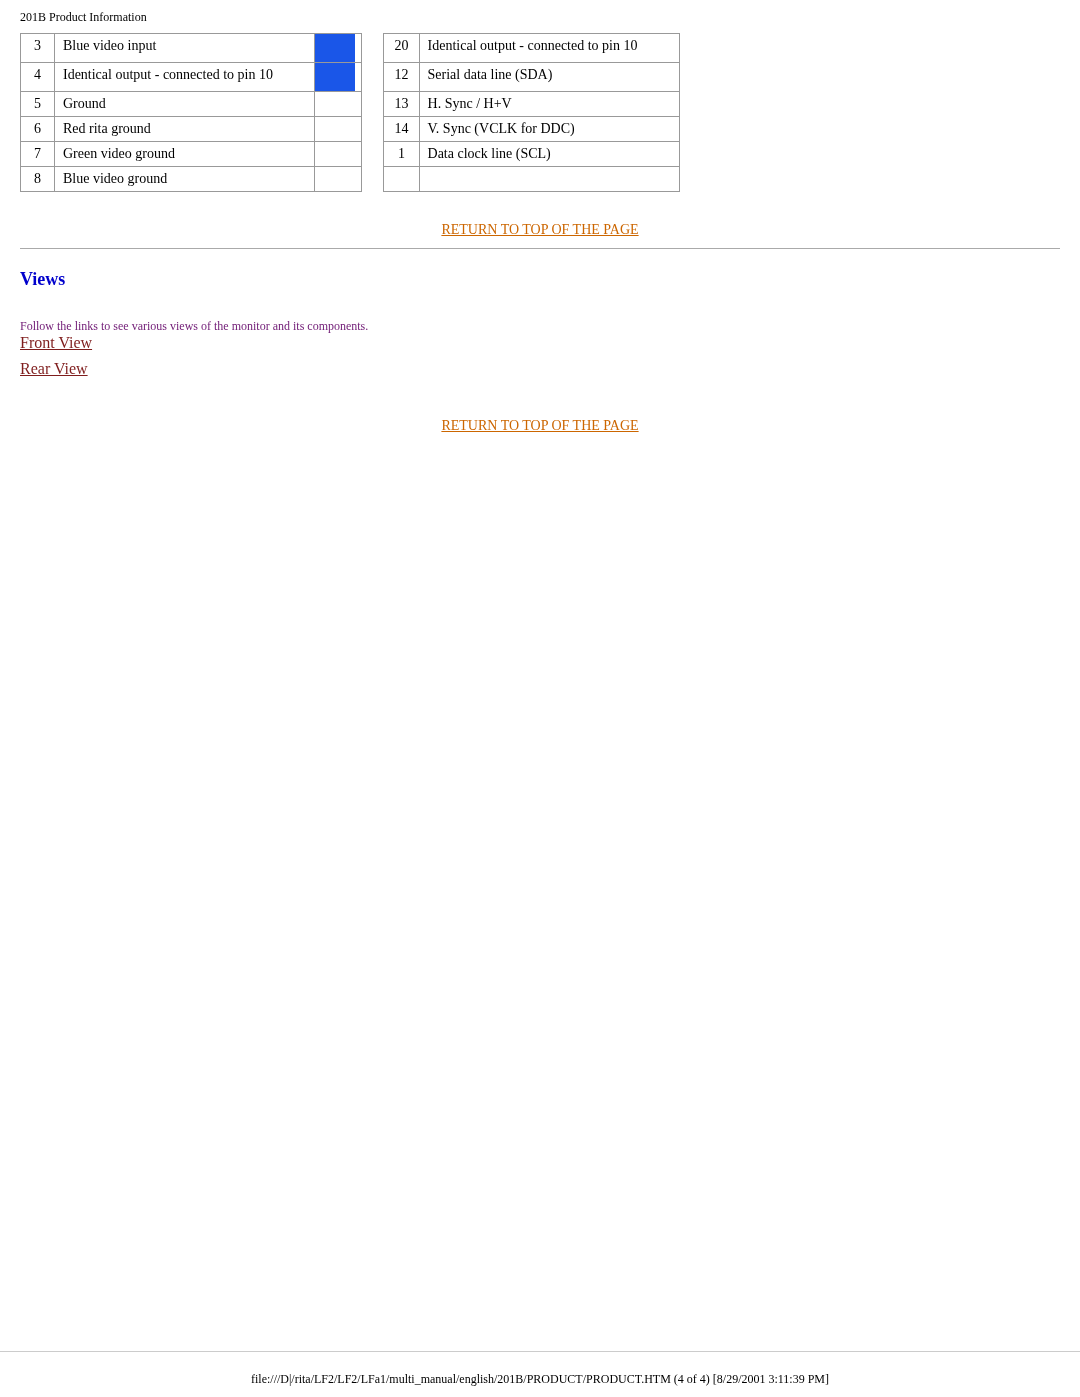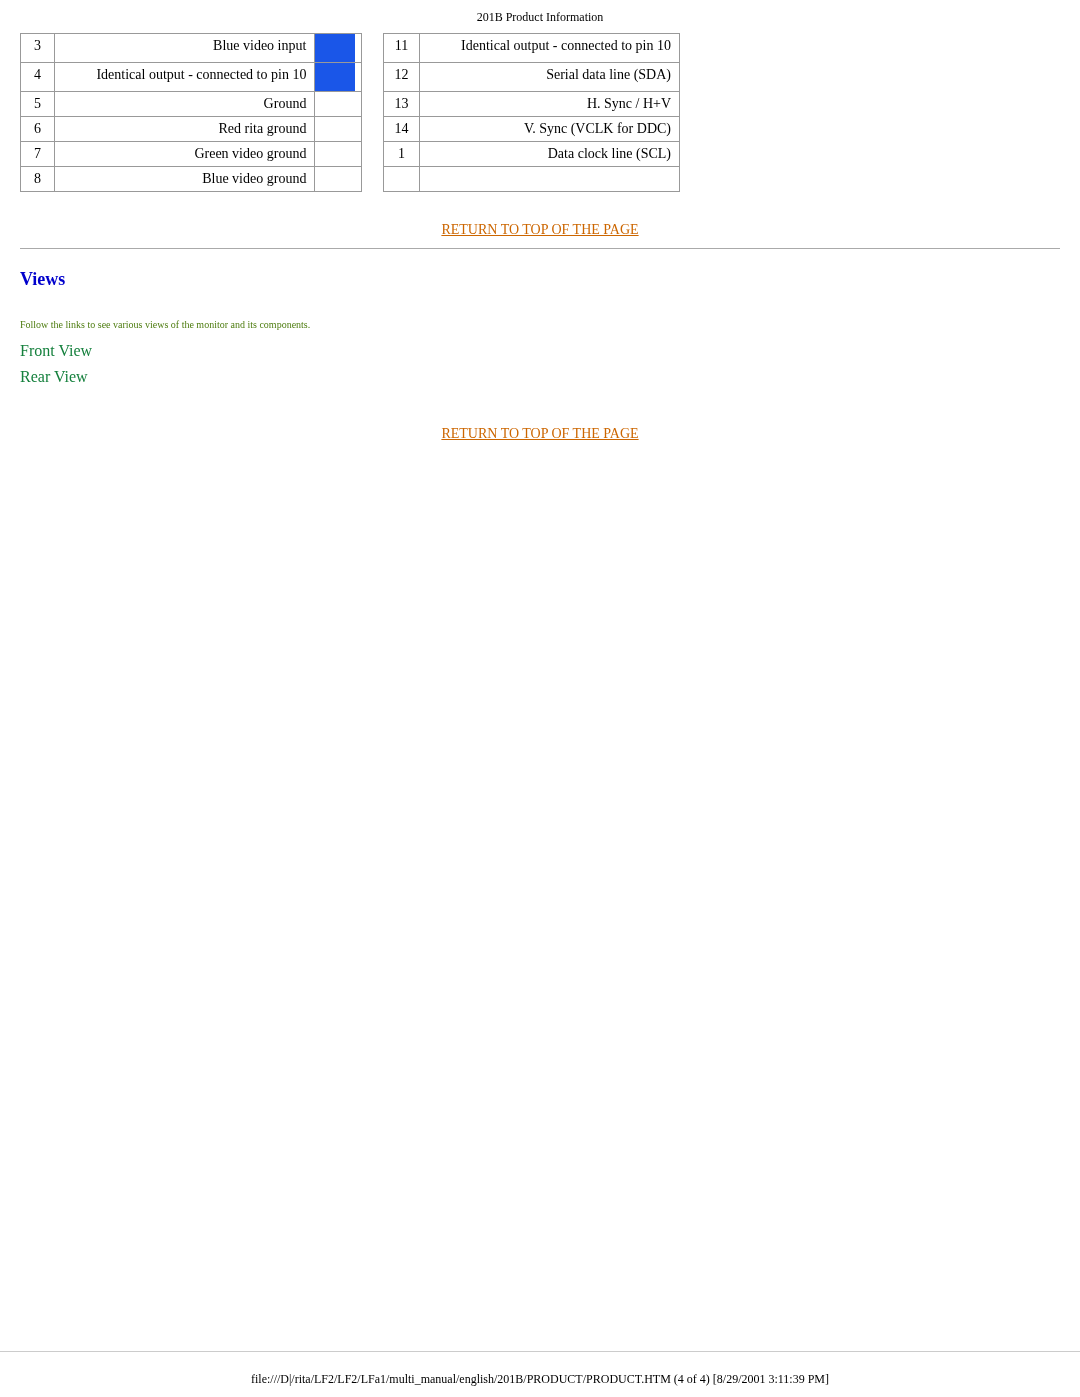--- a/index.html
+++ b/index.html
@@ -18,40 +18,38 @@
     }
     .page-wrapper {
       padding: 10px 20px 20px 20px;
       position: relative;
       min-height: 1397px;
     }
     .page-title-bar {
       font-size: 12px;
       color: #000;
       margin-bottom: 8px;
-      text-align: center;
     }
     table.pin-table {
       border-collapse: collapse;
       width: 660px;
       margin-bottom: 20px;
     }
     table.pin-table td {
       border: 1px solid #999;
       padding: 4px 8px;
       vertical-align: top;
       font-size: 14px;
     }
     table.pin-table td.pin-num {
       width: 30px;
       text-align: center;
     }
     table.pin-table td.pin-desc {
       width: 230px;
-      text-align: right;
     }
     table.pin-table td.color-box {
       width: 40px;
       padding: 0;
       border: 1px solid #999;
     }
     table.pin-table td.spacer {
       width: 20px;
       border: none;
       background: #fff;
@@ -79,27 +77,27 @@
       border-top: 1px solid #aaa;
       margin: 10px 0 20px 0;
     }
     .section-title {
       color: #0000cc;
       font-size: 18px;
       font-weight: bold;
       margin-bottom: 29px;
     }
     .section-desc {
-      font-size: 10px;
-      margin-bottom: 12px;
-      color: #4d7c0f;
+      font-size: 12px;
+      color: #701a75;
     }
     .nav-link {
       display: block;
-      color: #15803d;
+      color: #7f1d1d;
+      text-decoration: underline;
       font-size: 16px;
       margin-bottom: 8px;
       cursor: pointer;
     }
     .return-link-container2 {
       text-align: center;
       margin: 40px 0 10px 0;
     }
     .footer-bar {
       position: absolute;
@@ -122,21 +120,21 @@
 
   <table class="pin-table">
     <tbody id="table-body">
     <tr>
           <td class="pin-num">3</td>
           <td class="pin-desc">Blue video input</td>
           <td class="color-box">
             <span class="blue-box"></span>
           </td>
           <td class="spacer"></td>
-          <td class="pin-num">11</td>
+          <td class="pin-num">20</td>
           <td class="pin-desc">Identical output - connected to pin 10</td>
         </tr>
         <tr>
           <td class="pin-num">4</td>
           <td class="pin-desc">Identical output - connected to pin 10</td>
           <td class="color-box">
             <span class="blue-box"></span>
           </td>
           <td class="spacer"></td>
           <td class="pin-num">12</td>

